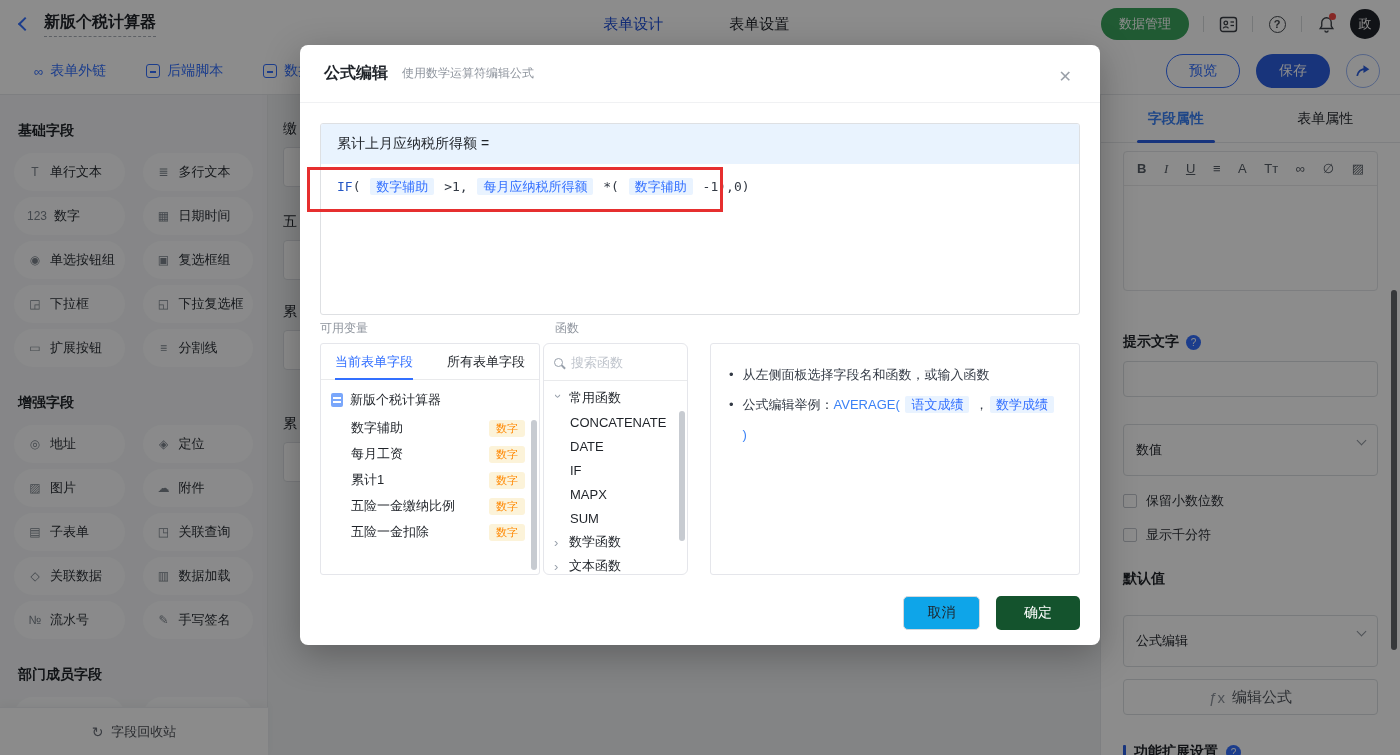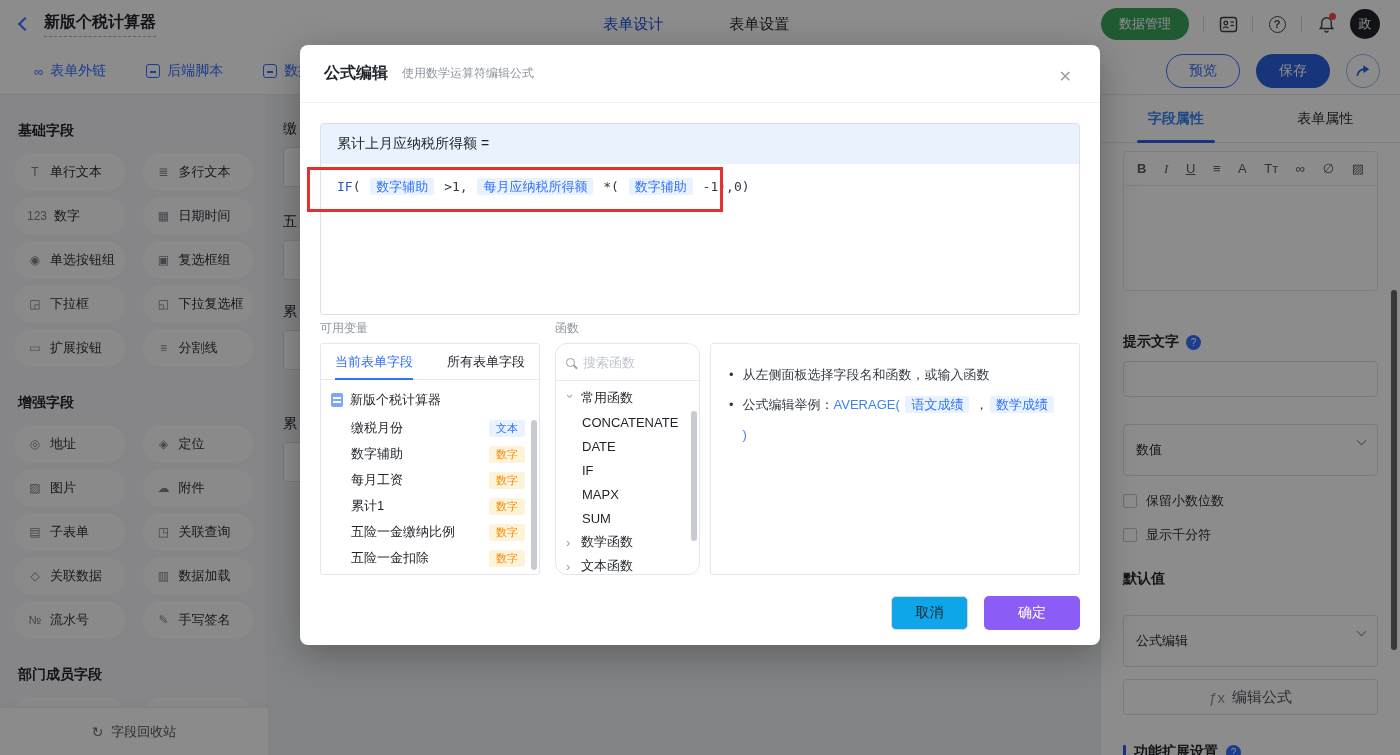--- a/index.html
+++ b/index.html
@@ -126,22 +126,22 @@
   .v-root { display:flex; align-items:center; gap:7px; height:30px; padding-left:10px; font-size:13px; cursor:pointer; }
   .doc-ic { width:12px; height:14px; background:#7aa7fb; border-radius:2px; position:relative; }
   .doc-ic::after { content:""; position:absolute; left:2px; top:4px; width:8px; height:2px;
     background:#fff; box-shadow:0 4px 0 #fff; }
   .v-row { display:flex; align-items:center; height:26px; padding:0 14px 0 30px; font-size:13px; cursor:pointer; }
   .v-badge { margin-left:auto; font-size:11px; padding:1px 7px; border-radius:3px; }
   .bd-text { color:#3370ff; background:#e9f3ff; }
   .bd-num { color:#ff8800; background:#fcf3d9; }
   .v-scroll { position:absolute; right:2px; top:40px; width:6px; height:150px; background:#c7cbd1; border-radius:3px; }
 
-  .funcs-box { position:absolute; left:255px; top:298px; width:145px; height:232px;
-    border:1px solid #e5e6eb; border-radius:12px; overflow:hidden; }
+  .funcs-box { position:absolute; left:243px; top:298px; width:145px; height:232px;
+    border:1px solid #e5e6eb; border-radius:6px; overflow:hidden; }
   .f-search { height:37px; border-bottom:1px solid #e9eaec; display:flex; align-items:center; gap:8px; padding:0 10px; }
   .mag { width:9px; height:9px; border:1.5px solid #98a0ab; border-radius:50%; position:relative; flex:none; }
   .mag::after { content:""; position:absolute; width:5px; height:1.5px; background:#98a0ab;
     transform:rotate(45deg); right:-4px; bottom:-2px; }
   .f-search input { border:none; outline:none; width:90px; font-size:13px; }
   .f-search input::placeholder { color:#bfc4cc; }
   .f-list { position:relative; padding-top:5px; height:188px; }
   .f-group { display:flex; align-items:center; gap:6px; height:24px; padding-left:10px; font-size:13px; cursor:pointer; }
   .chev { color:#98a0ab; font-size:13px; display:inline-block; width:9px; }
   .chev.open { transform:rotate(90deg); }
@@ -149,21 +149,21 @@
   .f-scroll { position:absolute; right:2px; top:30px; width:6px; height:130px; background:#c7cbd1; border-radius:3px; }
 
   .tips-box { position:absolute; left:410px; top:298px; width:370px; height:232px;
     border:1px solid #e5e6eb; border-radius:3px; padding:16px 18px; }
   .tip-row { font-size:13px; color:#333a45; line-height:30px; display:flex; align-items:baseline; }
   .tip-bullet { margin-right:9px; font-size:13px; color:#333a45; }
 
   .m-foot { position:absolute; right:20px; bottom:15px; display:flex; gap:16px; }
   .btn-cancel { width:77px; height:34px; border:1px solid #d5d8dc; border-radius:5px; background:#0ea5e9;
     font-size:14px; color:#1f2329; cursor:pointer; display:flex; align-items:center; justify-content:center; }
-  .btn-ok { width:96px; height:34px; border-radius:5px; background:#8b5cf6; color:#fff; font-size:14px;
+  .btn-ok { width:84px; height:34px; border-radius:5px; background:#14532d; color:#fff; font-size:14px;
     cursor:pointer; display:flex; align-items:center; justify-content:center; }
 </style>
 </head>
 <body>
 
 <div class="topbar">
   <span class="back-chev"></span>
   <span class="app-title">新版个税计算器</span>
   <div class="top-tabs">
     <span class="top-tab active">表单设计</span>
@@ -436,24 +436,20 @@
       <span class="v-tab active">当前表单字段</span>
       <span class="v-tab">所有表单字段</span>
     </div>
     <div class="v-list">
       <div class="v-root">
         <span class="doc-ic"></span>
         <span>新版个税计算器</span>
       </div>
       <div>
           <div class="v-row">
-            <span>缴税月份</span>
-            <span class="v-badge bd-text">文本</span>
-          </div>
-          <div class="v-row">
             <span>数字辅助</span>
             <span class="v-badge bd-num">数字</span>
           </div>
           <div class="v-row">
             <span>每月工资</span>
             <span class="v-badge bd-num">数字</span>
           </div>
           <div class="v-row">
             <span>累计1</span>
             <span class="v-badge bd-num">数字</span>

